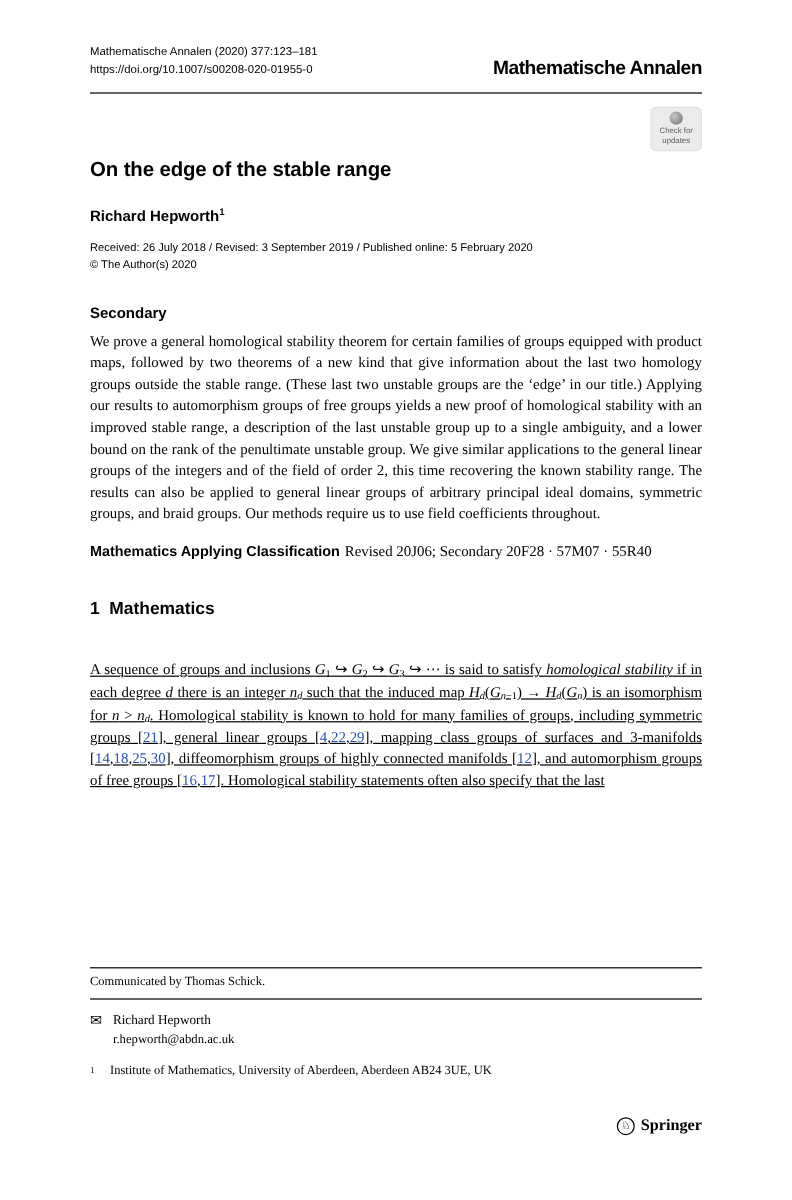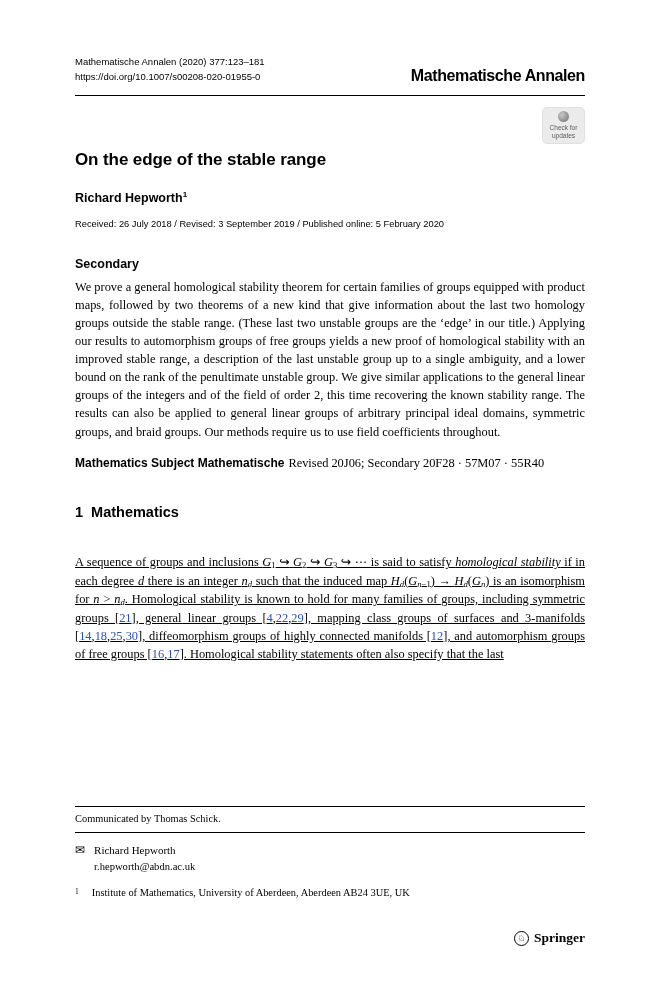--- a/index.html
+++ b/index.html
@@ -2,21 +2,21 @@
 <html style="--cite: #2b50b4;"><head>
 <meta charset="utf-8">
 <style>
   * { margin: 0; padding: 0; box-sizing: border-box; }
   html, body { background: #ffffff; }
   body {
     width: 660px; height: 1000px; position: relative;
     font-family: "Liberation Serif", serif; color: #000;
     -webkit-font-smoothing: antialiased;
   }
-  .page { position: absolute; inset: 0; padding: 54px 75px 0 75px; overflow: hidden; }
+  .page { position: absolute; inset: 0; padding: 36px 75px 0 75px; overflow: hidden; }
 
   
   .header { display: flex; justify-content: space-between; align-items: flex-end; }
   .ref-block { font-family: "Liberation Sans", sans-serif; font-size: 9.5px; line-height: 1.62; color: #000; }
   .journal-logo {
     font-family: "Liberation Sans", sans-serif; font-weight: bold;
     font-size: 16px; letter-spacing: -0.4px; white-space: nowrap;
   }
   .header-rule { border-top: 1.4px solid #000; margin-top: 10px; }
 
@@ -105,27 +105,28 @@
   </div>
 
   <h1 class="title">On the edge of the stable range</h1>
 
   <div class="author">
     <span>Richard Hepworth</span><sup>1</sup>
   </div>
 
   <div class="history-block">
     <div>Received: 26 July 2018 / Revised: 3 September 2019 / Published online: 5 February 2020</div>
+    <div>© The Author(s) 2020</div>
   </div>
 
   <h2 class="sec-heading abstract-h">Secondary</h2>
   <p class="body-text">We prove a general homological stability theorem for certain families of groups equipped with product maps, followed by two theorems of a new kind that give information about the last two homology groups outside the stable range. (These last two unstable groups are the ‘edge’ in our title.) Applying our results to automorphism groups of free groups yields a new proof of homological stability with an improved stable range, a description of the last unstable group up to a single ambiguity, and a lower bound on the rank of the penultimate unstable group. We give similar applications to the general linear groups of the integers and of the field of order 2, this time recovering the known stability range. The results can also be applied to general linear groups of arbitrary principal ideal domains, symmetric groups, and braid groups. Our methods require us to use field coefficients throughout.</p>
 
   <p class="body-text msc">
-    <span class="msc-label">Mathematics Subject Mathematische</span><span>Revised 20J06; Secondary 20F28 · 57M07 · 55R40</span>
+    <span class="msc-label">Mathematics Applying Classification</span><span>Revised 20J06; Secondary 20F28 · 57M07 · 55R40</span>
   </p>
 
   <h2 class="intro-heading">
     <span class="sec-num">1</span><span>Mathematics</span>
   </h2>
   <p class="body-text intro-para"><span>A sequence of groups and inclusions </span><span class="it">G</span><span class="sub">1</span><span> ↪ </span><span class="it">G</span><span class="sub">2</span><span> ↪ </span><span class="it">G</span><span class="sub">3</span><span> ↪ ⋯ is said to satisfy </span><span class="it">homological stability</span><span> if in each degree </span><span class="it">d</span><span> there is an integer </span><span class="it">n</span><span class="subit">d</span><span> such that the induced map </span><span class="it">H</span><span class="subit">d</span><span>(</span><span class="it">G</span><span class="subit">n</span><span class="sub">−1</span><span>) → </span><span class="it">H</span><span class="subit">d</span><span>(</span><span class="it">G</span><span class="subit">n</span><span>) is an isomorphism for </span><span class="it">n</span><span> &gt; </span><span class="it">n</span><span class="subit">d</span><span>. Homological stability is known to hold for many families of groups, including symmetric groups [</span><span class="cite">21</span><span>], general linear groups [</span><span class="cite">4</span><span>,</span><span class="cite">22</span><span>,</span><span class="cite">29</span><span>], mapping class groups of surfaces and 3-manifolds [</span><span class="cite">14</span><span>,</span><span class="cite">18</span><span>,</span><span class="cite">25</span><span>,</span><span class="cite">30</span><span>], diffeomorphism groups of highly connected manifolds [</span><span class="cite">12</span><span>], and automorphism groups of free groups [</span><span class="cite">16</span><span>,</span><span class="cite">17</span><span>]. Homological stability statements often also specify that the last</span></p>
 
   <div class="footnote-area">
     <div class="fn-rule"></div>
     <div class="communicated">Communicated by Thomas Schick.</div>

